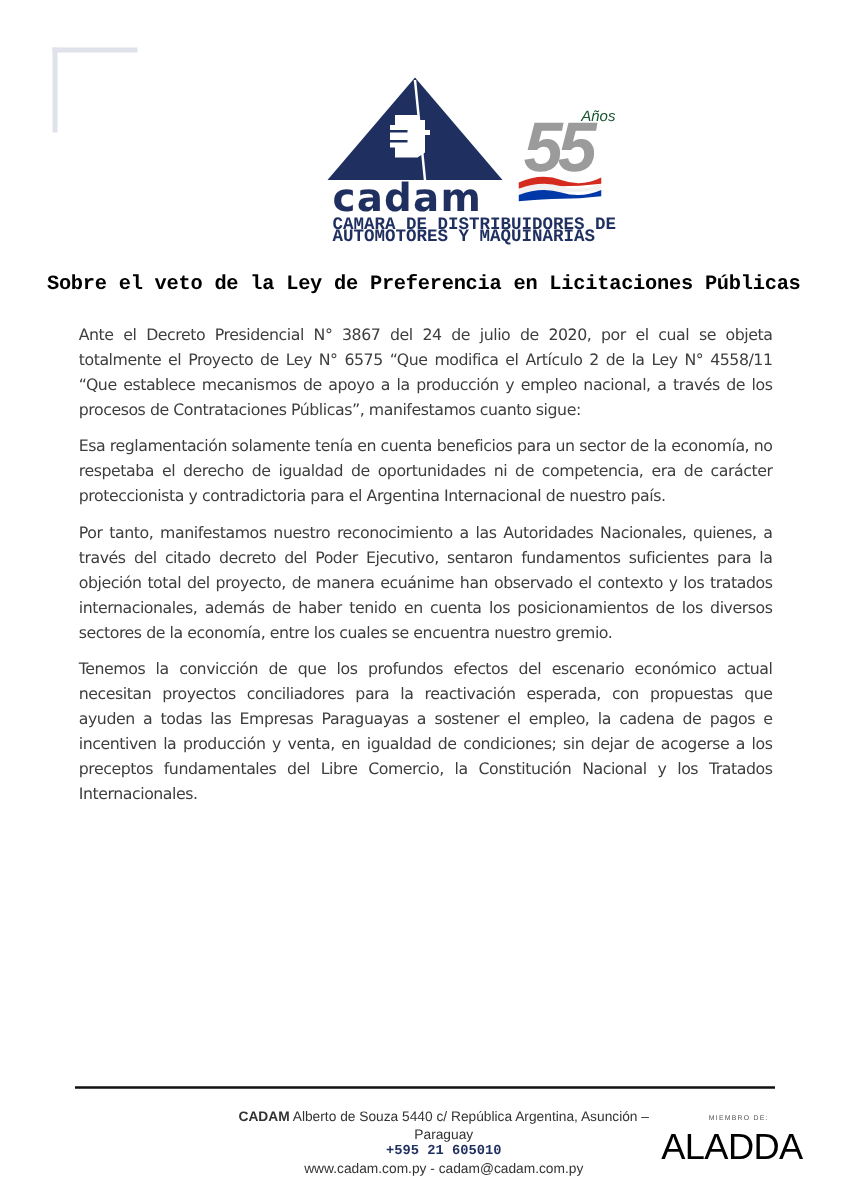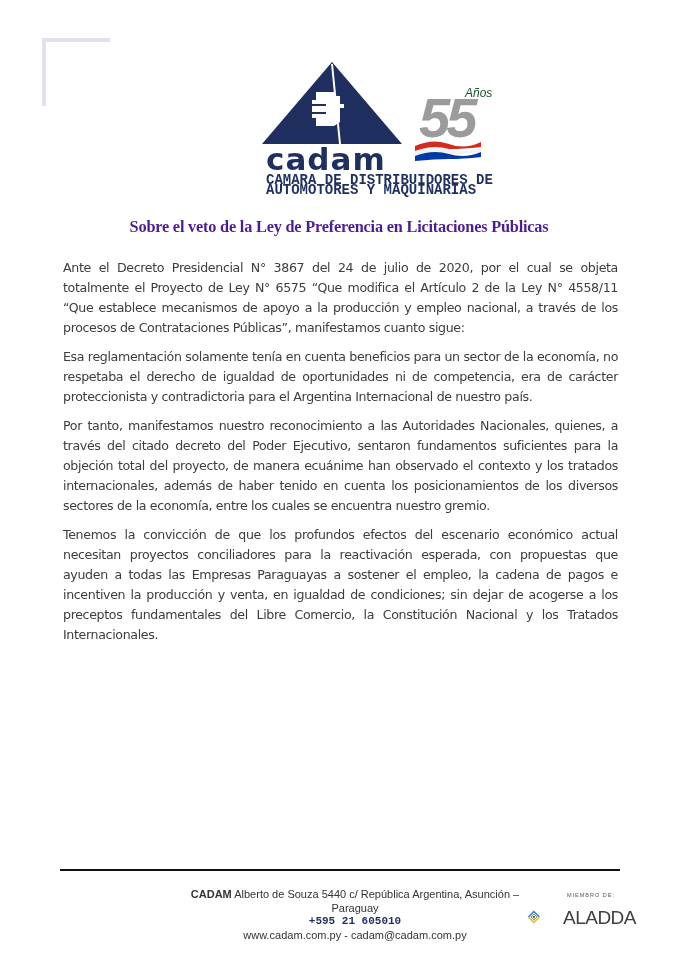--- a/index.html
+++ b/index.html
@@ -6,31 +6,31 @@
   body { width:678px; height:960px; position:relative; overflow:hidden; font-family:"DejaVu Sans", sans-serif; color:#3a3a3a; }
   .corner { position:absolute; left:42px; top:38px; width:64px; height:64px; border-top:4px solid #dfe2ea; border-left:4px solid #dfe2ea; }
   .logo-wrap { position:absolute; left:260px; top:60px; width:240px; height:135px; }
   .tri { position:absolute; left:0; top:0; }
   .cadam-word { position:absolute; left:6px; top:84px; font-family:"DejaVu Sans", sans-serif; font-weight:bold; font-size:31px; color:#1f2f5f; letter-spacing:1px; line-height:1; }
   .cadam-sub { position:absolute; left:6px; top:115px; font-family:Liberation Mono, monospace; font-weight:bold; font-size:14px; color:#1f2f5f; line-height:10px; white-space:nowrap; }
   .anniv { position:absolute; left:415px; top:88px; width:80px; height:90px;text-decoration:underline; }
   .anniv-num { position:absolute; left:4px; top:2px; font-family:"Liberation Sans", sans-serif; font-style:italic; font-weight:bold; font-size:56px; color:#9b9b9b; line-height:1; letter-spacing:-4px; }
   .anniv-label { position:absolute; left:50px; top:-2px; font-family:"Liberation Sans", sans-serif; font-style:italic; font-size:12px; color:#14532d; }
   .flag { position:absolute; left:-2px; top:50px; }
-  .title { position:absolute; left:0; width:678px; top:217px; text-align:center; font-family:Liberation Serif, serif; font-weight:bold; font-size:16.3px; color:#4c1d95; letter-spacing:-0.2px; }
+  .title { position:absolute; left:0; width:678px; top:217px; text-align:center; font-family:Liberation Mono, monospace; font-weight:bold; font-size:16.3px; color:#000000; letter-spacing:-0.2px; }
   .body { position:absolute; left:63px; top:258px; width:555px; }
   .body p { margin:0 0 9px 0; font-family:"DejaVu Sans", sans-serif; font-size:12.6px; line-height:20px; text-align:justify; color:#3d3d3d; letter-spacing:-0.35px; }
   .rule { position:absolute; left:60px; top:869px; width:560px; height:2px; background:#111; }
   .footer { position:absolute; left:170px; top:888px; width:370px; text-align:center; font-family:"Liberation Sans", sans-serif; font-size:11px; line-height:13.5px; color:#333; }
   .footer .brand { font-weight:bold; }
   .footer .phone { font-weight:bold; color:#1f2f5f;font-family:Liberation Mono, monospace; }
   .member { position:absolute; left:526px; top:892px; width:110px; }
   .member-label { font-family:"Liberation Sans", sans-serif; font-size:5.5px; color:#555; letter-spacing:1px; text-align:center; margin-left:20px; }
   .aladda { display:flex; align-items:center; margin-top:6px; }
-  .aladda-word { font-family:"Liberation Sans", sans-serif; font-size:19px; color:#404040; margin-left:20px; letter-spacing:-0.5px; line-height:1; }
+  .aladda-word { font-family:"Liberation Sans", sans-serif; font-size:29px; color:#000000; margin-left:3px; letter-spacing:-0.5px; line-height:1; }
 </style>
 </head>
 <body>
 
 <div class="corner"></div>
 
 <div class="logo-wrap">
   <svg class="tri" width="145" height="86" viewBox="0 0 145 86">
     <polygon points="72,2 142,84 2,84" fill="#1f2f5f"></polygon>
     <path d="M72,4 L80,84" stroke="#ffffff" stroke-width="2" fill="none"></path>

